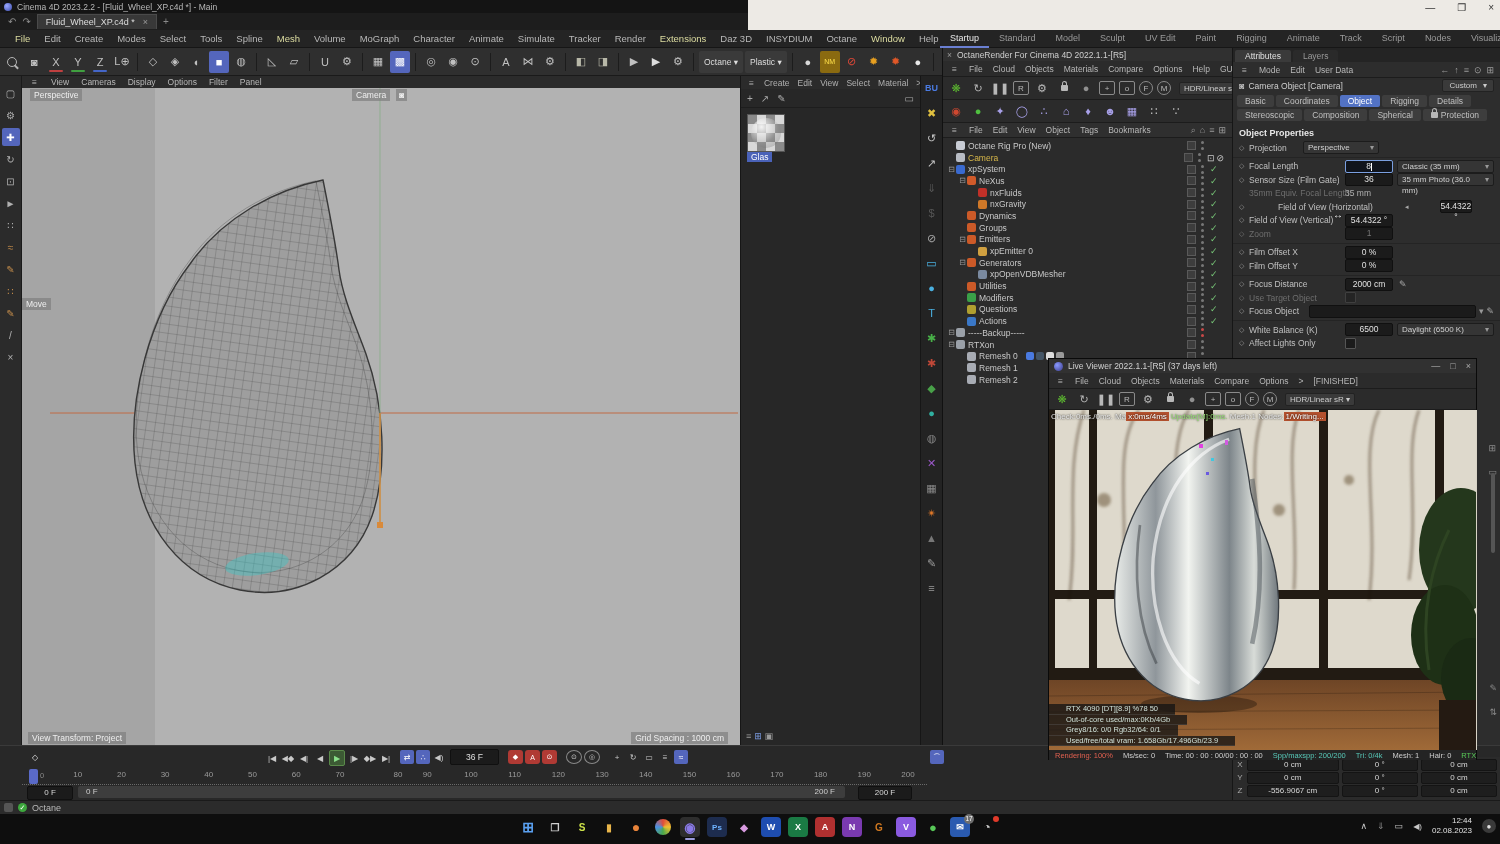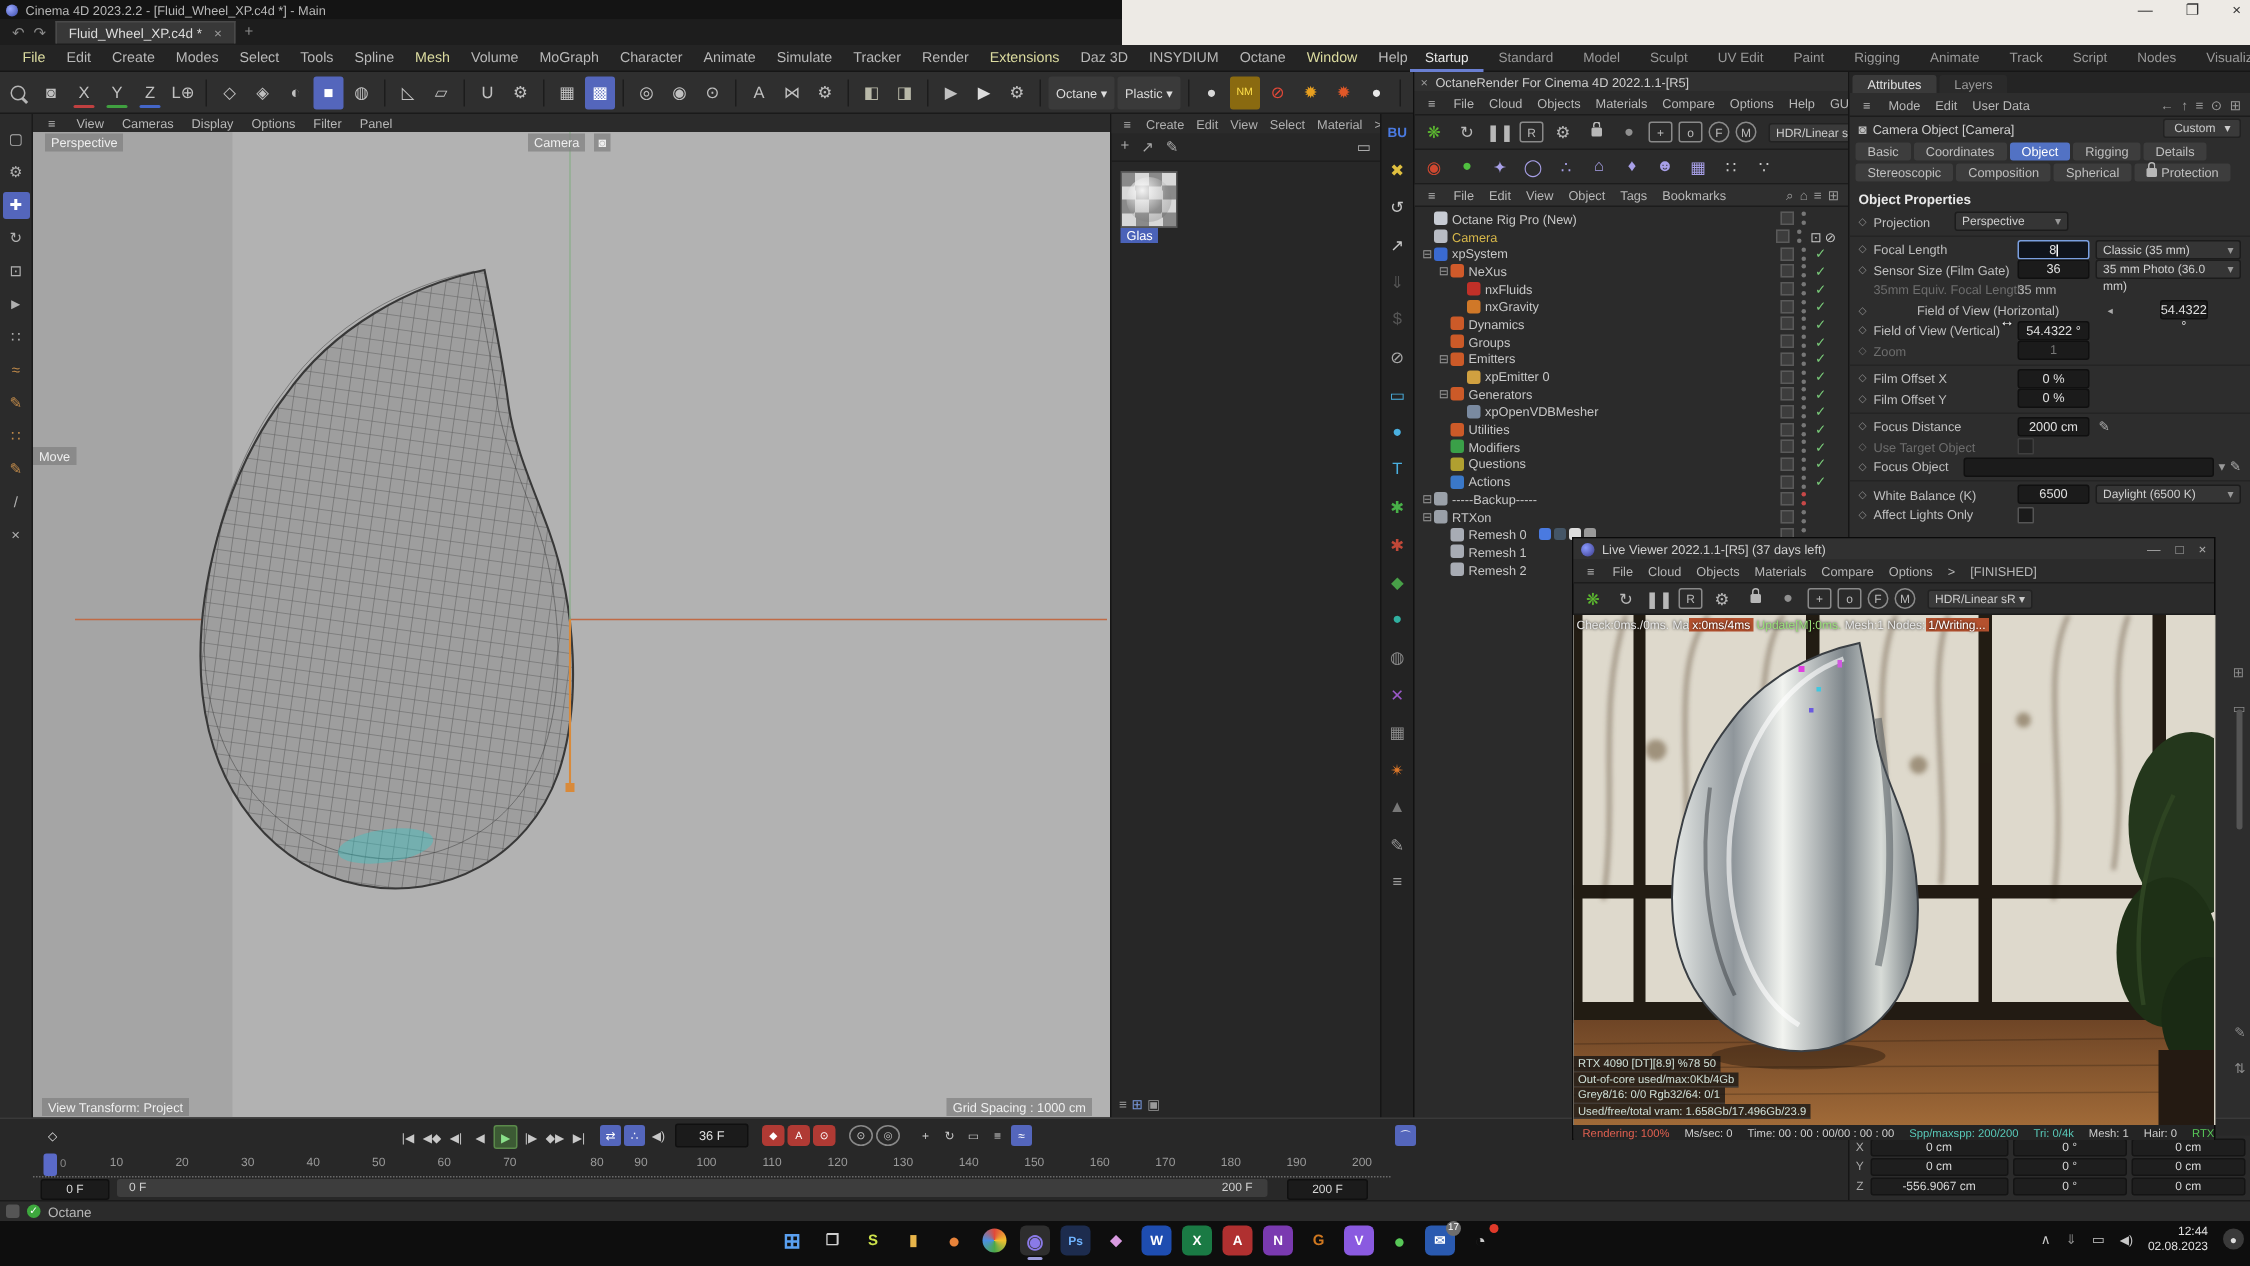--- a/index.html
+++ b/index.html
@@ -123,21 +123,21 @@
   .liveviewer{left:1048px;top:358px;width:429px;height:402px;background:#2b2b2b;border:1px solid #0a0a0a;box-sizing:border-box;z-index:30;}
   .lvtitle{height:14px;display:flex;align-items:center;gap:5px;background:#313131;padding:0 5px;font-size:8.5px;color:#d0d0d0;}
   .lvtitle .ico{width:9px;height:9px;border-radius:50%;background:radial-gradient(circle at 35% 35%,#8a9aff,#3a3a8a);}
   .lvtitle .btns{margin-left:auto;display:flex;gap:10px;color:#aaa;font-size:9px;}
   .lvtb{height:20px;display:flex;align-items:center;gap:4px;padding-left:4px;border-bottom:1px solid #1c1c1c;}
   .lvrender{position:relative;width:428px;height:340px;overflow:hidden;background:#d8d3c6;}
   .lvoverlay{position:absolute;left:2px;top:2px;font-size:8px;white-space:nowrap;z-index:5;color:#e8e8e8;text-shadow:0 0 2px #000;}
   .lvoverlay .seg-o{background:#b4512e;color:#fff;padding:0 2px;}
   .lvoverlay .seg-g{color:#9ae07a;}
   .gpustats{position:absolute;left:0;bottom:4px;z-index:5;font-size:7.5px;line-height:9.5px;}
-  .gpustats div{background:rgba(20,20,20,.78);color:#cfe0d8;padding:0 3px;width:fit-content;border-bottom:1px solid rgba(90,90,90,.4);}
+  .gpustats div{background:rgba(20,20,20,.78);color:#cfe0d8;padding:0 17px;width:fit-content;border-bottom:1px solid rgba(90,90,90,.4);}
   .lvstatus{height:10px;display:flex;align-items:center;gap:10px;background:#242424;font-size:7.5px;padding-left:6px;white-space:nowrap;overflow:hidden;}
   
   .bottomarea{left:0;top:745px;width:1500px;height:55px;background:#282828;border-top:1px solid #3a3a3a;}
   .timeline{position:absolute;left:22px;top:0;width:928px;height:55px;}
   .pb{position:absolute;top:4px;display:flex;gap:2px;align-items:center;}
   .pbtn{min-width:14px;height:14px;display:flex;align-items:center;justify-content:center;color:#c8c8c8;font-size:8px;border-radius:2px;flex:none;}
   .pbtn.green{background:#3c5a34;color:#8ae08a;border:1px solid #5a8a4a;}
   .pbtn.blue{background:#5466bc;color:#fff;}
   .pbtn.red{background:#b03a34;color:#fff;border-radius:3px;font-size:7px;width:15px;}
   .pbtn.white{border:1px solid #888;border-radius:50%;width:12px;height:12px;font-size:7px;}

